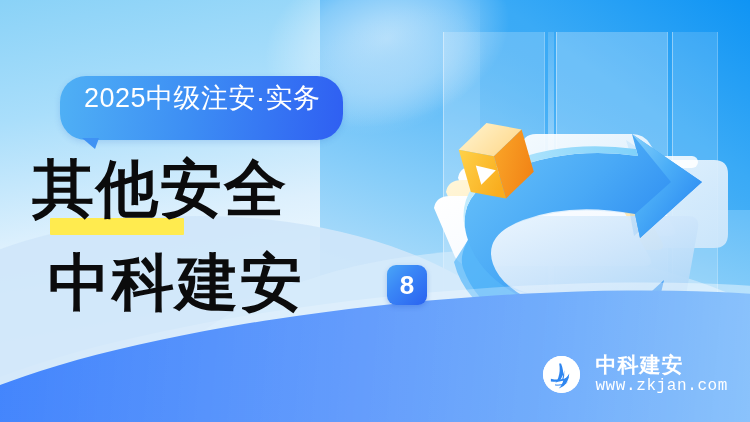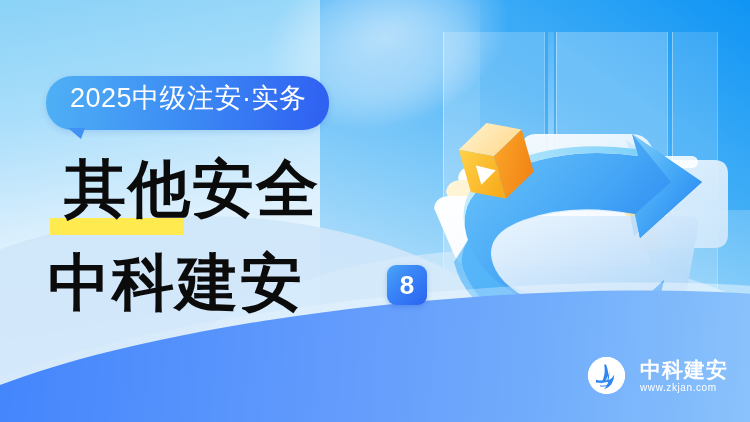--- a/index.html
+++ b/index.html
@@ -107,22 +107,22 @@
   .illus {
     position: absolute;
     left: 430px; top: 28px;
     width: 300px; height: 310px;
   }
   .illus svg { display: block; width: 100%; height: 100%; overflow: visible; }
 
   
   .badge {
     position: absolute;
-    left: 46px; top: 76px;
-    padding: 9px 22px 18px 24px;
+    left: 60px; top: 76px;
+    padding: 9px 22px 28px 24px;
     border-radius: 26px;
     background: linear-gradient(95deg, #4fb0f5 0%, #3d8ef4 46%, #2f5ff2 100%);
     color: #ffffff;
     font-size: 27px;
     line-height: 1;
     letter-spacing: .5px;
     white-space: nowrap;
     box-shadow: 0 2px 6px rgba(40,100,200,.18);
   }
   .badge-tail {
@@ -136,21 +136,21 @@
 
   .headline1, .headline2 {
     position: absolute;
     font-family: "Liberation Serif", "DejaVu Serif", serif;
     font-weight: bold;
     color: #0b0b0c;
     line-height: 1;
     white-space: nowrap;
     letter-spacing: 2px;
   }
-  .headline1 { left: 64px; top: 158px; font-size: 62px; }
+  .headline1 { left: 32px; top: 158px; font-size: 62px; }
   .headline2 { left: 48px; top: 252px; font-size: 62px; }
 
   .hl-mark {
     position: absolute;
     left: 50px; top: 218px;
     width: 134px; height: 17px;
     background: #ffeb4f;
     border-radius: 1px;
   }
 
@@ -191,24 +191,24 @@
   .logo-cn {
     color: #ffffff;
     font-size: 21px;
     font-weight: bold;
     line-height: 1;
     letter-spacing: 1px;
     font-family: "Liberation Sans", sans-serif;
   }
   .logo-url {
     color: #ffffff;
-    font-size: 10px;
+    font-size: 16px;
     line-height: 1;
     letter-spacing: .6px;
-    font-family: Liberation Sans, sans-serif;
+    font-family: Liberation Mono, monospace;
   }
 </style>
 </head>
 <body>
 
 <div id="poster">
 
   <div class="bg-right-wash"></div>
   <div class="bg-topright-deep"></div>
   <div class="bg-blob"></div>

